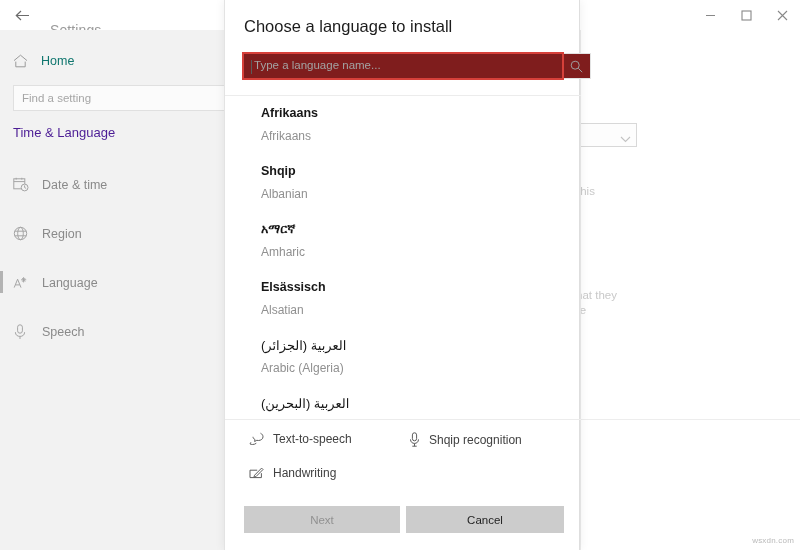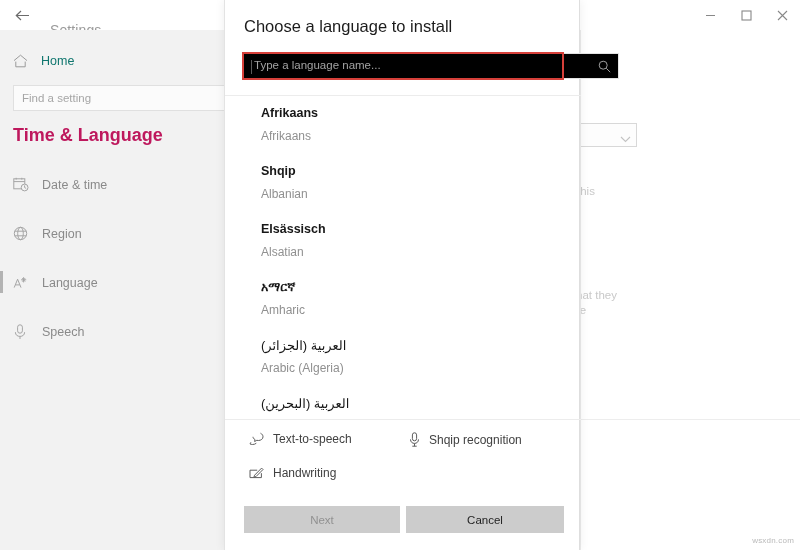--- a/index.html
+++ b/index.html
@@ -84,23 +84,22 @@
     font-size: 11.5px;
     color: #a6a6a6;
     padding: 0 8px;
     line-height: 24px;
     white-space: nowrap;
     overflow: hidden;
   }
   .section-title {
     position: absolute;
     left: 13px; top: 95px;
-    font-size: 18px;
-    color: #be185d;
-    font-weight: bold;
+    font-size: 13px;
+    color: #4c1d95;
   }
   .nav-list {
     position: absolute;
     left: 0; top: 130px;
     width: 224px;
   }
   .nav-item {
     position: relative;
     height: 49px;
     display: flex;
@@ -190,22 +189,22 @@
     font-weight: 400;
   }
   .search-wrap {
     position: absolute;
     left: 18px; top: 53px;
     width: 320px; height: 26px;
   }
   .search-box {
     position: absolute;
     left: 0; top: 0;
-    width: 376px; height: 26px;
-    background: #000000;
+    width: 348px; height: 26px;
+    background: #7f1d1d;
     border: 1px solid #e3e3e3;
   }
   .search-caret {
     position: absolute;
     left: 7px; top: 6px;
     width: 1px; height: 14px;
     background: #5b5b5b;
   }
   .search-ph {
     position: absolute;
@@ -464,27 +463,27 @@
         <div class="lang-native">Afrikaans</div>
         <div class="lang-english">Afrikaans</div>
       </div>
 
       <div class="lang-item">
         <div class="lang-native">Shqip</div>
         <div class="lang-english">Albanian</div>
       </div>
 
       <div class="lang-item">
+        <div class="lang-native">አማርኛ</div>
+        <div class="lang-english">Amharic</div>
+      </div>
+
+      <div class="lang-item">
         <div class="lang-native">Elsässisch</div>
         <div class="lang-english">Alsatian</div>
-      </div>
-
-      <div class="lang-item">
-        <div class="lang-native">አማርኛ</div>
-        <div class="lang-english">Amharic</div>
       </div>
 
       <div class="lang-item">
         <div class="lang-native rtl">العربية (الجزائر)</div>
         <div class="lang-english">Arabic (Algeria)</div>
       </div>
 
       <div class="lang-item">
         <div class="lang-native rtl">العربية (البحرين)</div>
 

